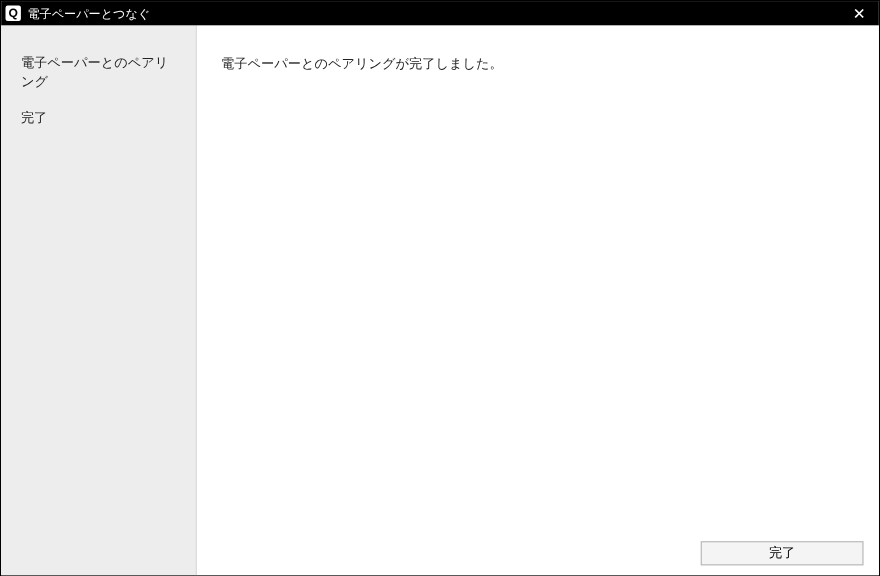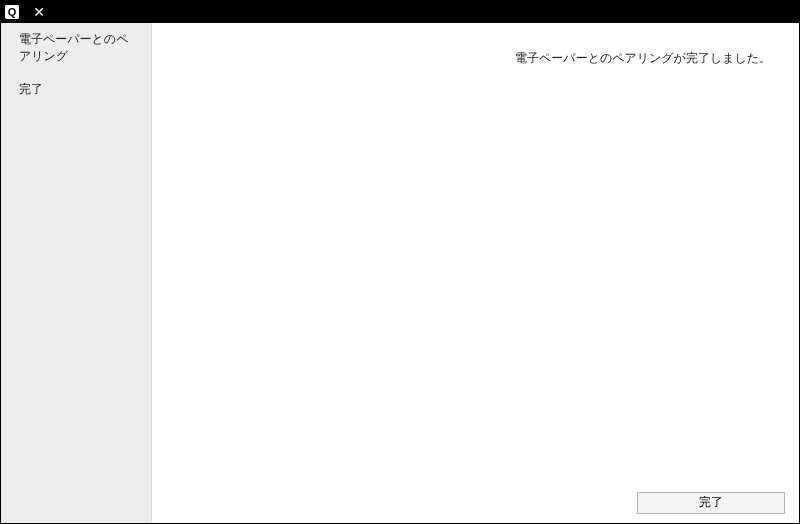--- a/index.html
+++ b/index.html
@@ -54,24 +54,24 @@
       font-size: 14px;
       cursor: pointer;
       font-family: Arial, sans-serif;
     }
     .main {
       flex: 1;
       display: flex;
       min-height: 0;
     }
     .sidebar {
-      width: 151px;
+      width: 178px;
       background: #ededed;
       border-right: 1px solid #d8d8d8;
-      padding-top: 0;
+      padding-top: 18px;
     }
     .sidebar-item {
       padding: 8px 14px 8px 18px;
       font-size: 12px;
       color: #222;
     }
     .content {
       flex: 1;
       display: flex;
       flex-direction: column;
@@ -79,21 +79,20 @@
     }
     .content-body {
       flex: 1;
       padding: 26px 28px 10px 22px;
       color: #222;
       font-size: 12px;
       line-height: 1.5;
     }
     .content-body p {
       margin-bottom: 12px;
-      text-align: right;
     }
     .footer {
       height: 42px;
       display: flex;
       justify-content: flex-end;
       align-items: center;
       padding: 0 14px;
       border-top: 1px solid transparent;
     }
     .finish-btn {
@@ -107,20 +106,21 @@
       display: flex;
       align-items: center;
       justify-content: center;
     }
   </style>
 </head>
 <body>
 
 <div class="titlebar">
   <div class="app-icon">Q</div>
+  <div class="title-text">電子ペーパーとつなぐ</div>
   <div class="close-btn">✕</div>
 </div>
 
 <div class="main">
   <div class="sidebar">
     <div class="sidebar-item">
       <span>電子ペーパーとのペアリング</span>
     </div>
     <div class="sidebar-item">
       <span>完了</span>

